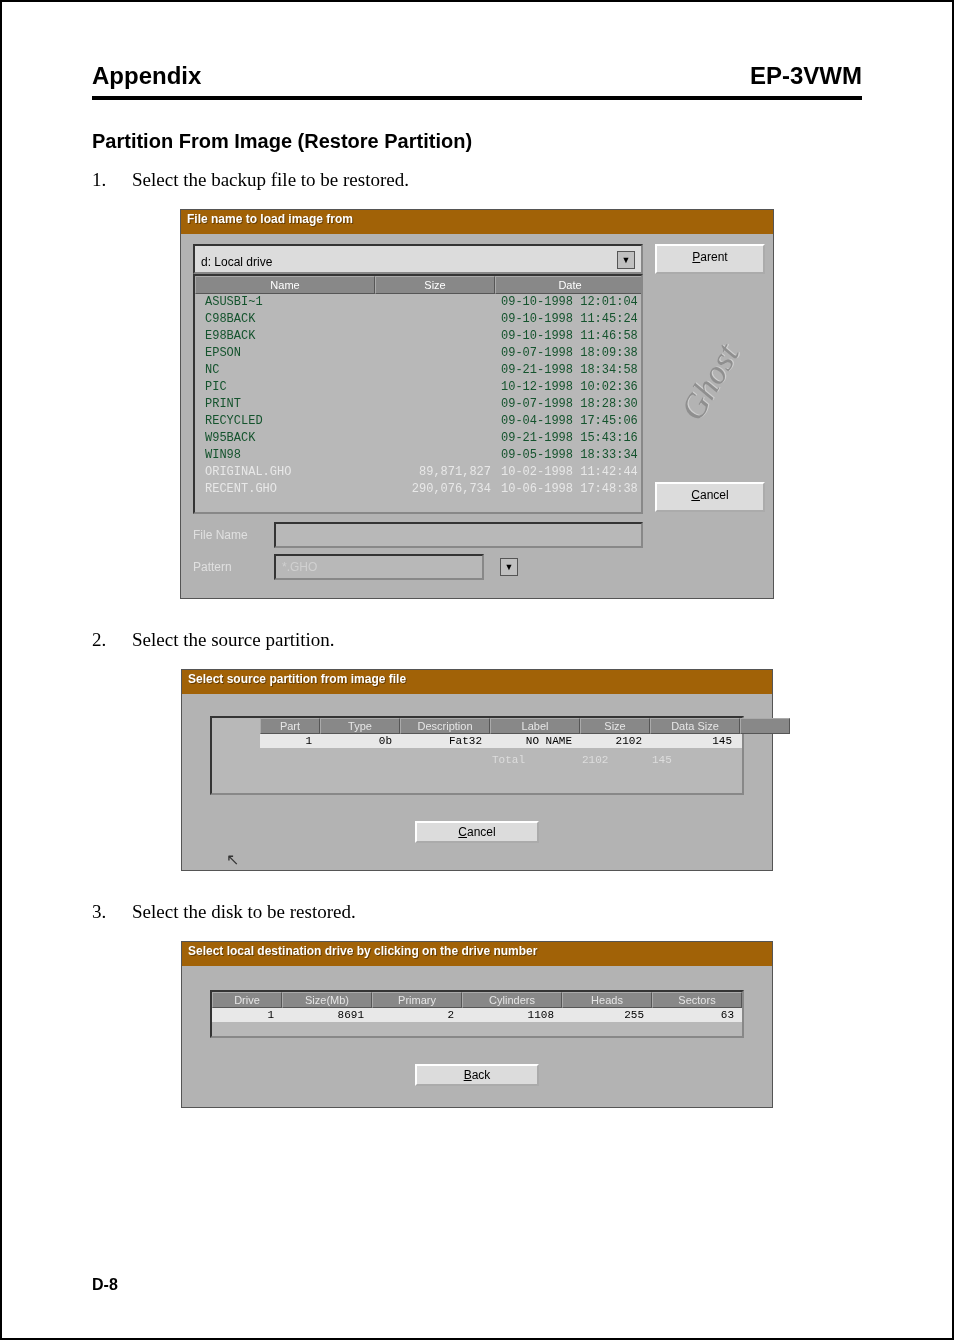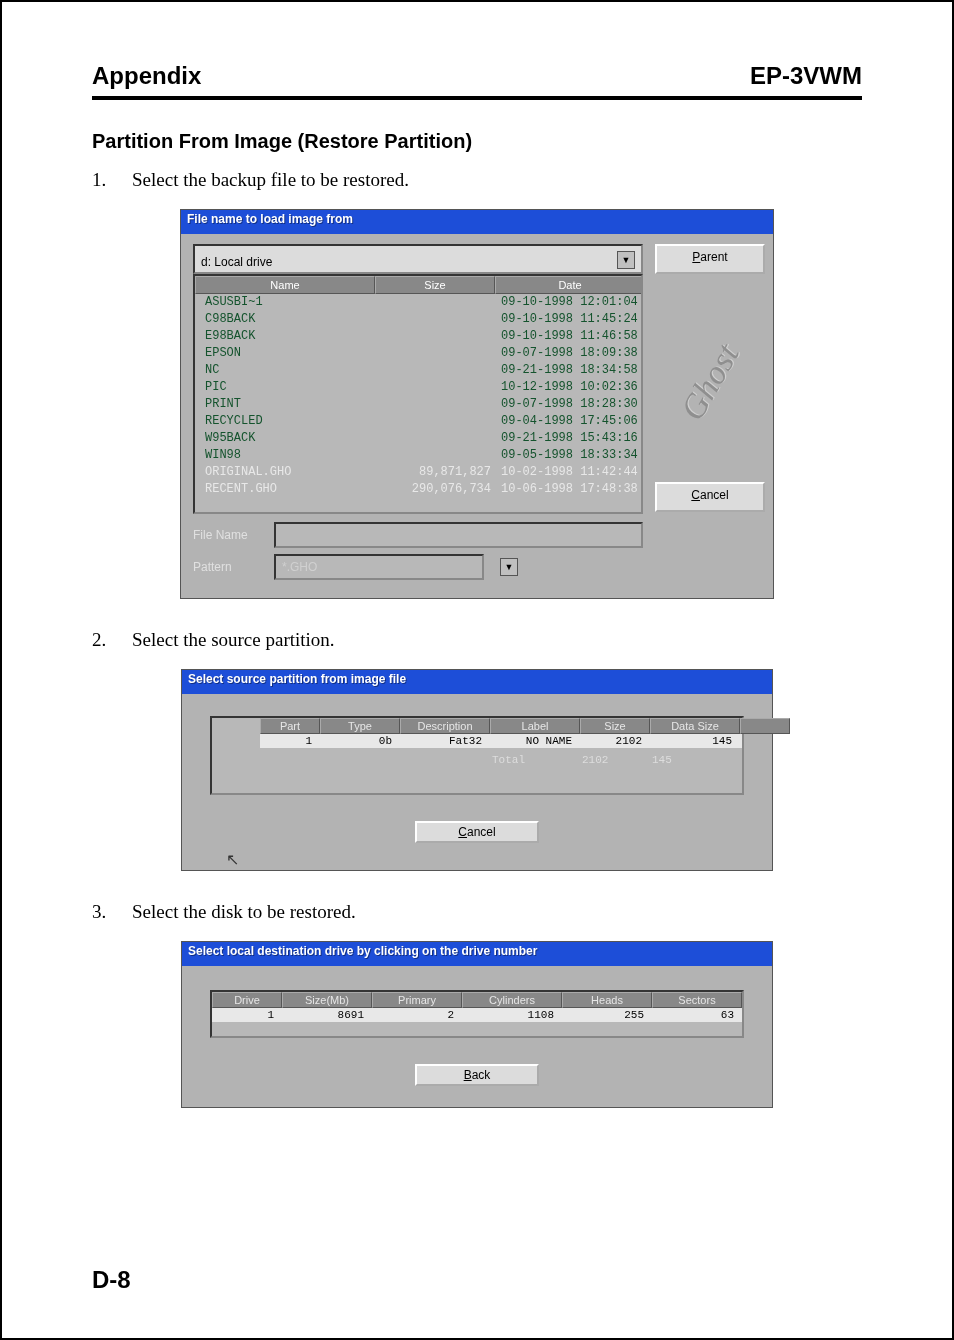--- a/index.html
+++ b/index.html
@@ -52,21 +52,21 @@
     background: #b3b3b3;
     margin: 0 auto 30px auto;
     position: relative;
     font-family: "MS Sans Serif", Tahoma, sans-serif;
     font-size: 12px;
     color: #d8d8d8;
     border: 1px solid #555;
   }
   .dlg1 .title-bar, .dlg2 .title-bar, .dlg3 .title-bar {
     height: 20px;
-    background: #1d4ed8;
+    background: #a16207;
     color: #fff;
     font-weight: bold;
     font-size: 12px;
     padding: 2px 6px;
     font-family: "MS Sans Serif", Tahoma, sans-serif;
     text-shadow: 1px 1px 0 rgba(0,0,0,.4);
   }
   .dlg1-body {
     padding: 10px 12px;
     display: grid;
@@ -240,21 +240,21 @@
   }
   .d3-row { background:#e8e8e8; color:#000;}
   .d3-row div { text-align:right; padding:1px 8px 1px 2px; }
 
   .page-num {
     position:absolute;
     bottom: 44px;
     left: 90px;
     font-weight:bold;
     font-family: Arial, sans-serif;
-    font-size: 24px;
+    font-size: 16px;
   }
 </style>
 </head>
 <body>
 
 <div class="page">
   <div class="header-row">
     <span>Appendix</span>
     <span>EP-3VWM</span>
   </div>

